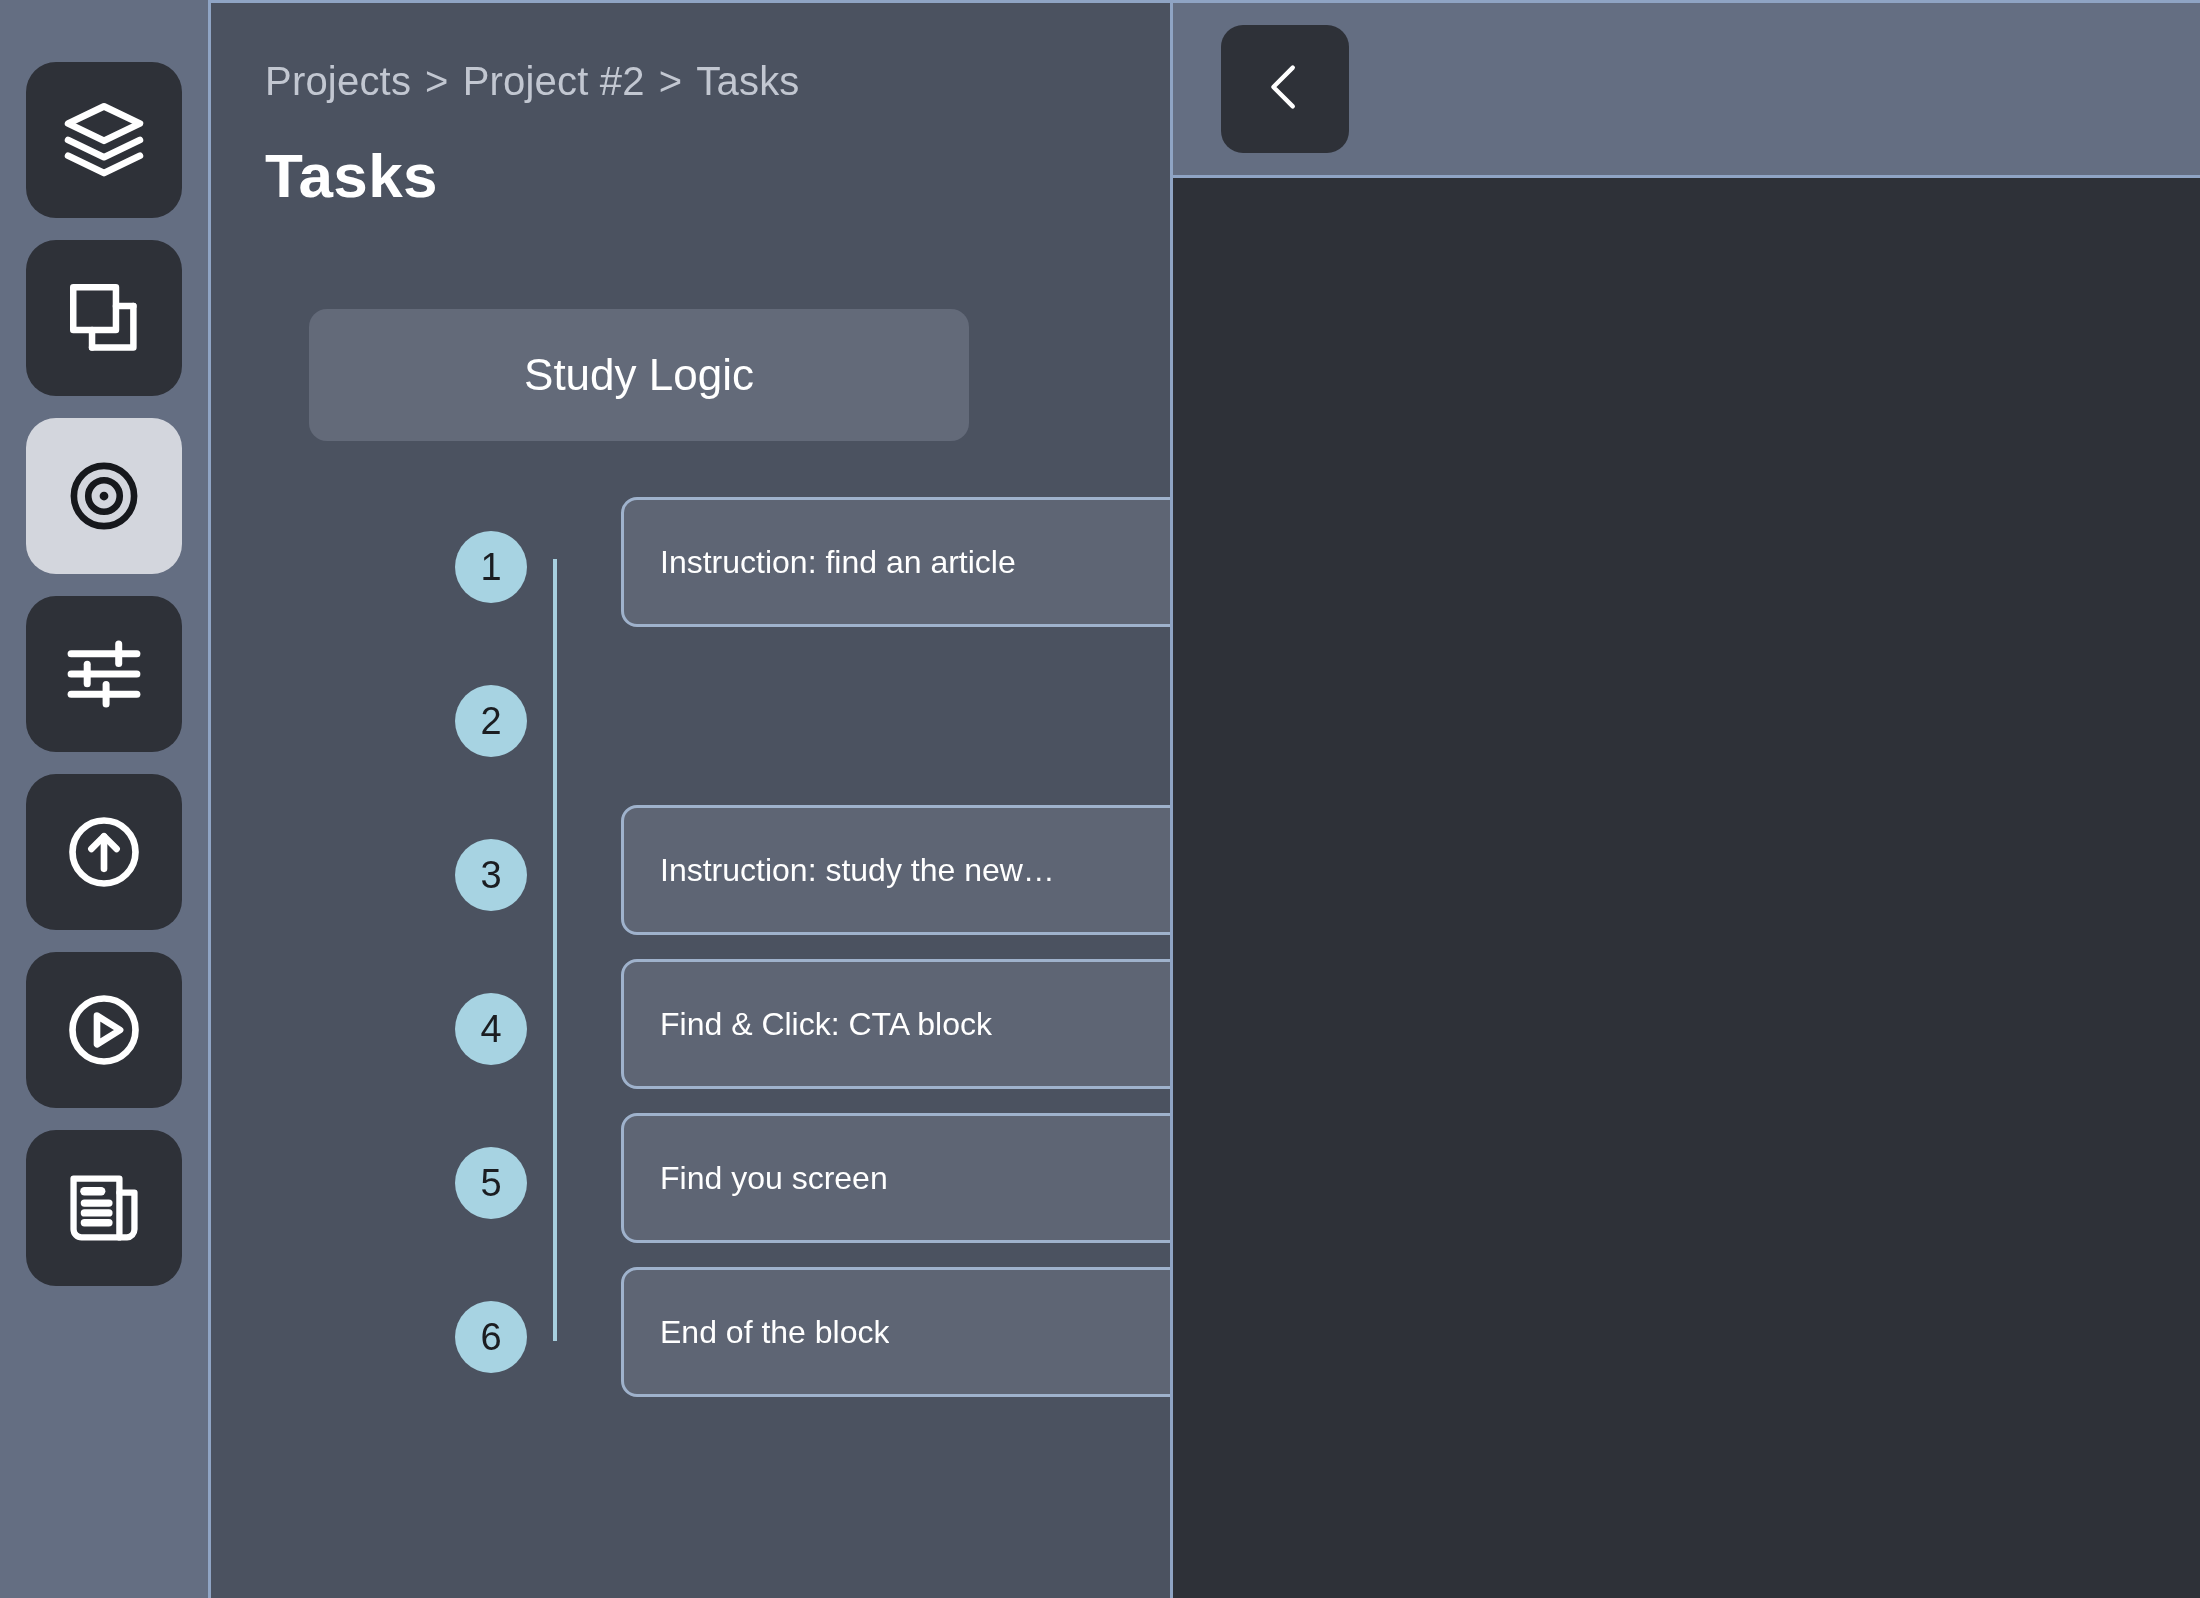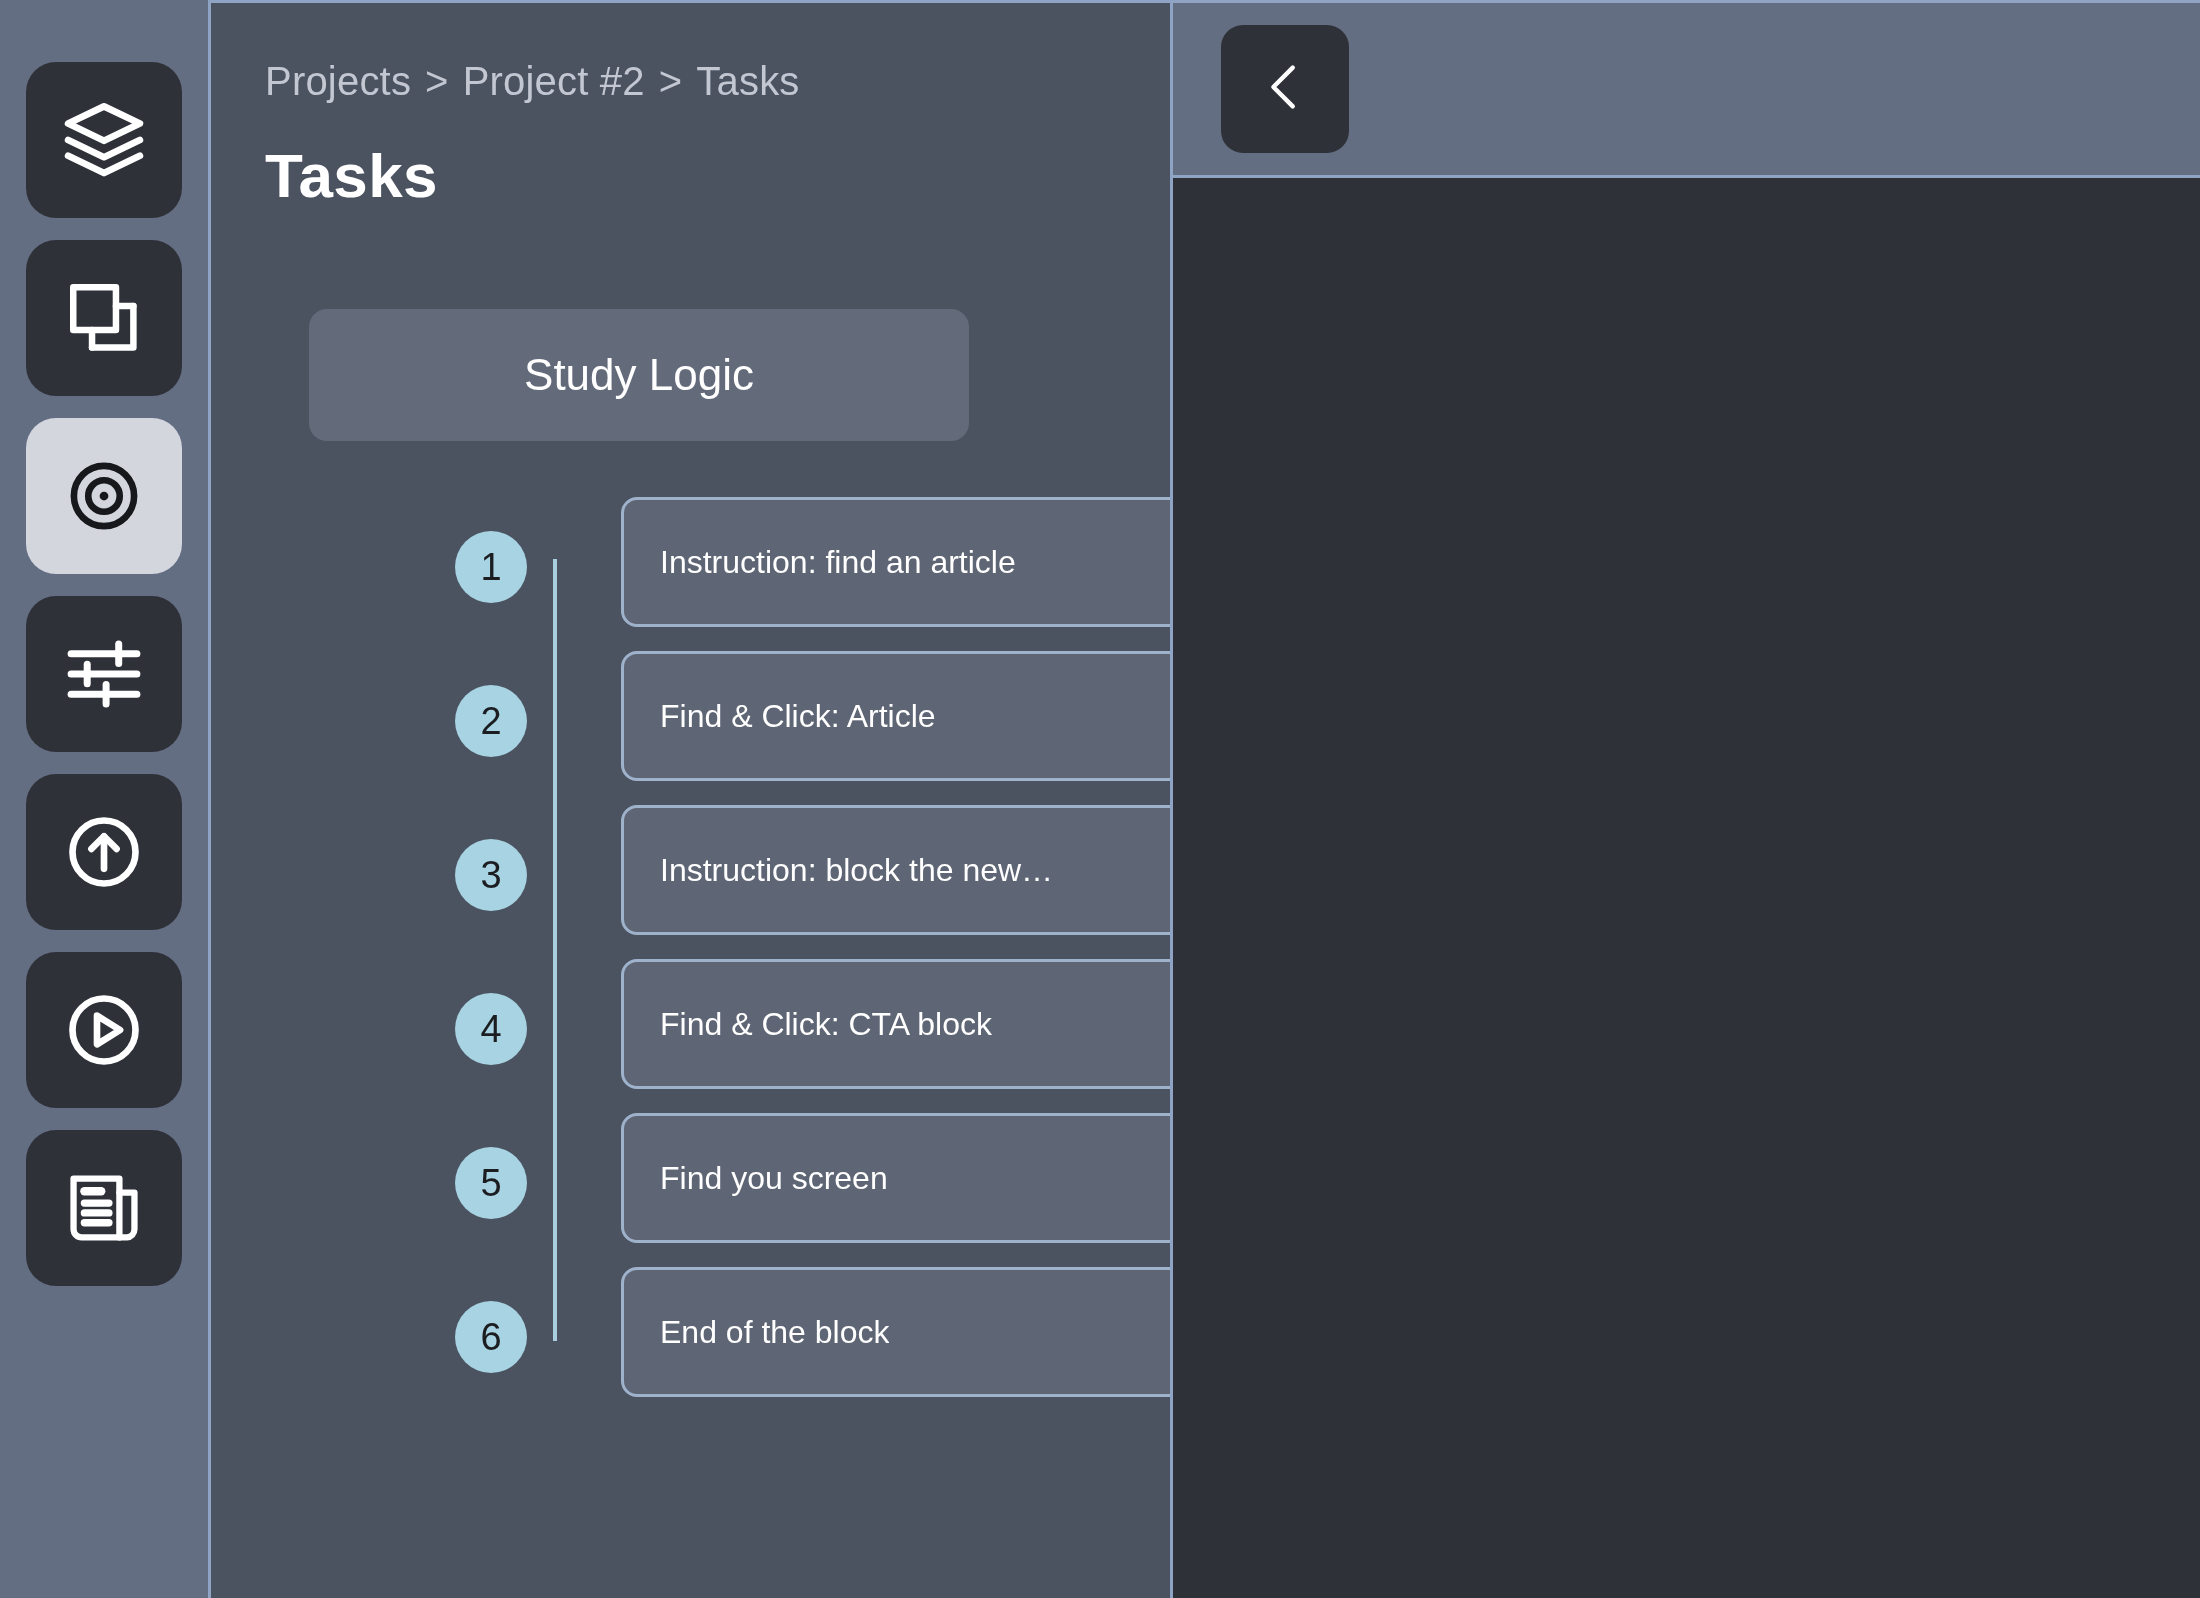--- a/index.html
+++ b/index.html
@@ -300,29 +300,26 @@
 
       <div class="task-row">
         <div class="task-bullet">1</div>
         <div class="task-card">
           <span>Instruction: find an article</span>
         </div>
       </div>
 
       <div class="task-row">
         <div class="task-bullet">2</div>
-        <div class="task-card">
-          <span>Find &amp; Click: Article</span>
-        </div>
       </div>
 
       <div class="task-row">
         <div class="task-bullet">3</div>
         <div class="task-card">
-          <span>Instruction: block the new…</span>
+          <span>Instruction: study the new…</span>
         </div>
       </div>
 
       <div class="task-row">
         <div class="task-bullet">4</div>
         <div class="task-card">
           <span>Find &amp; Click: CTA block</span>
         </div>
       </div>
 

